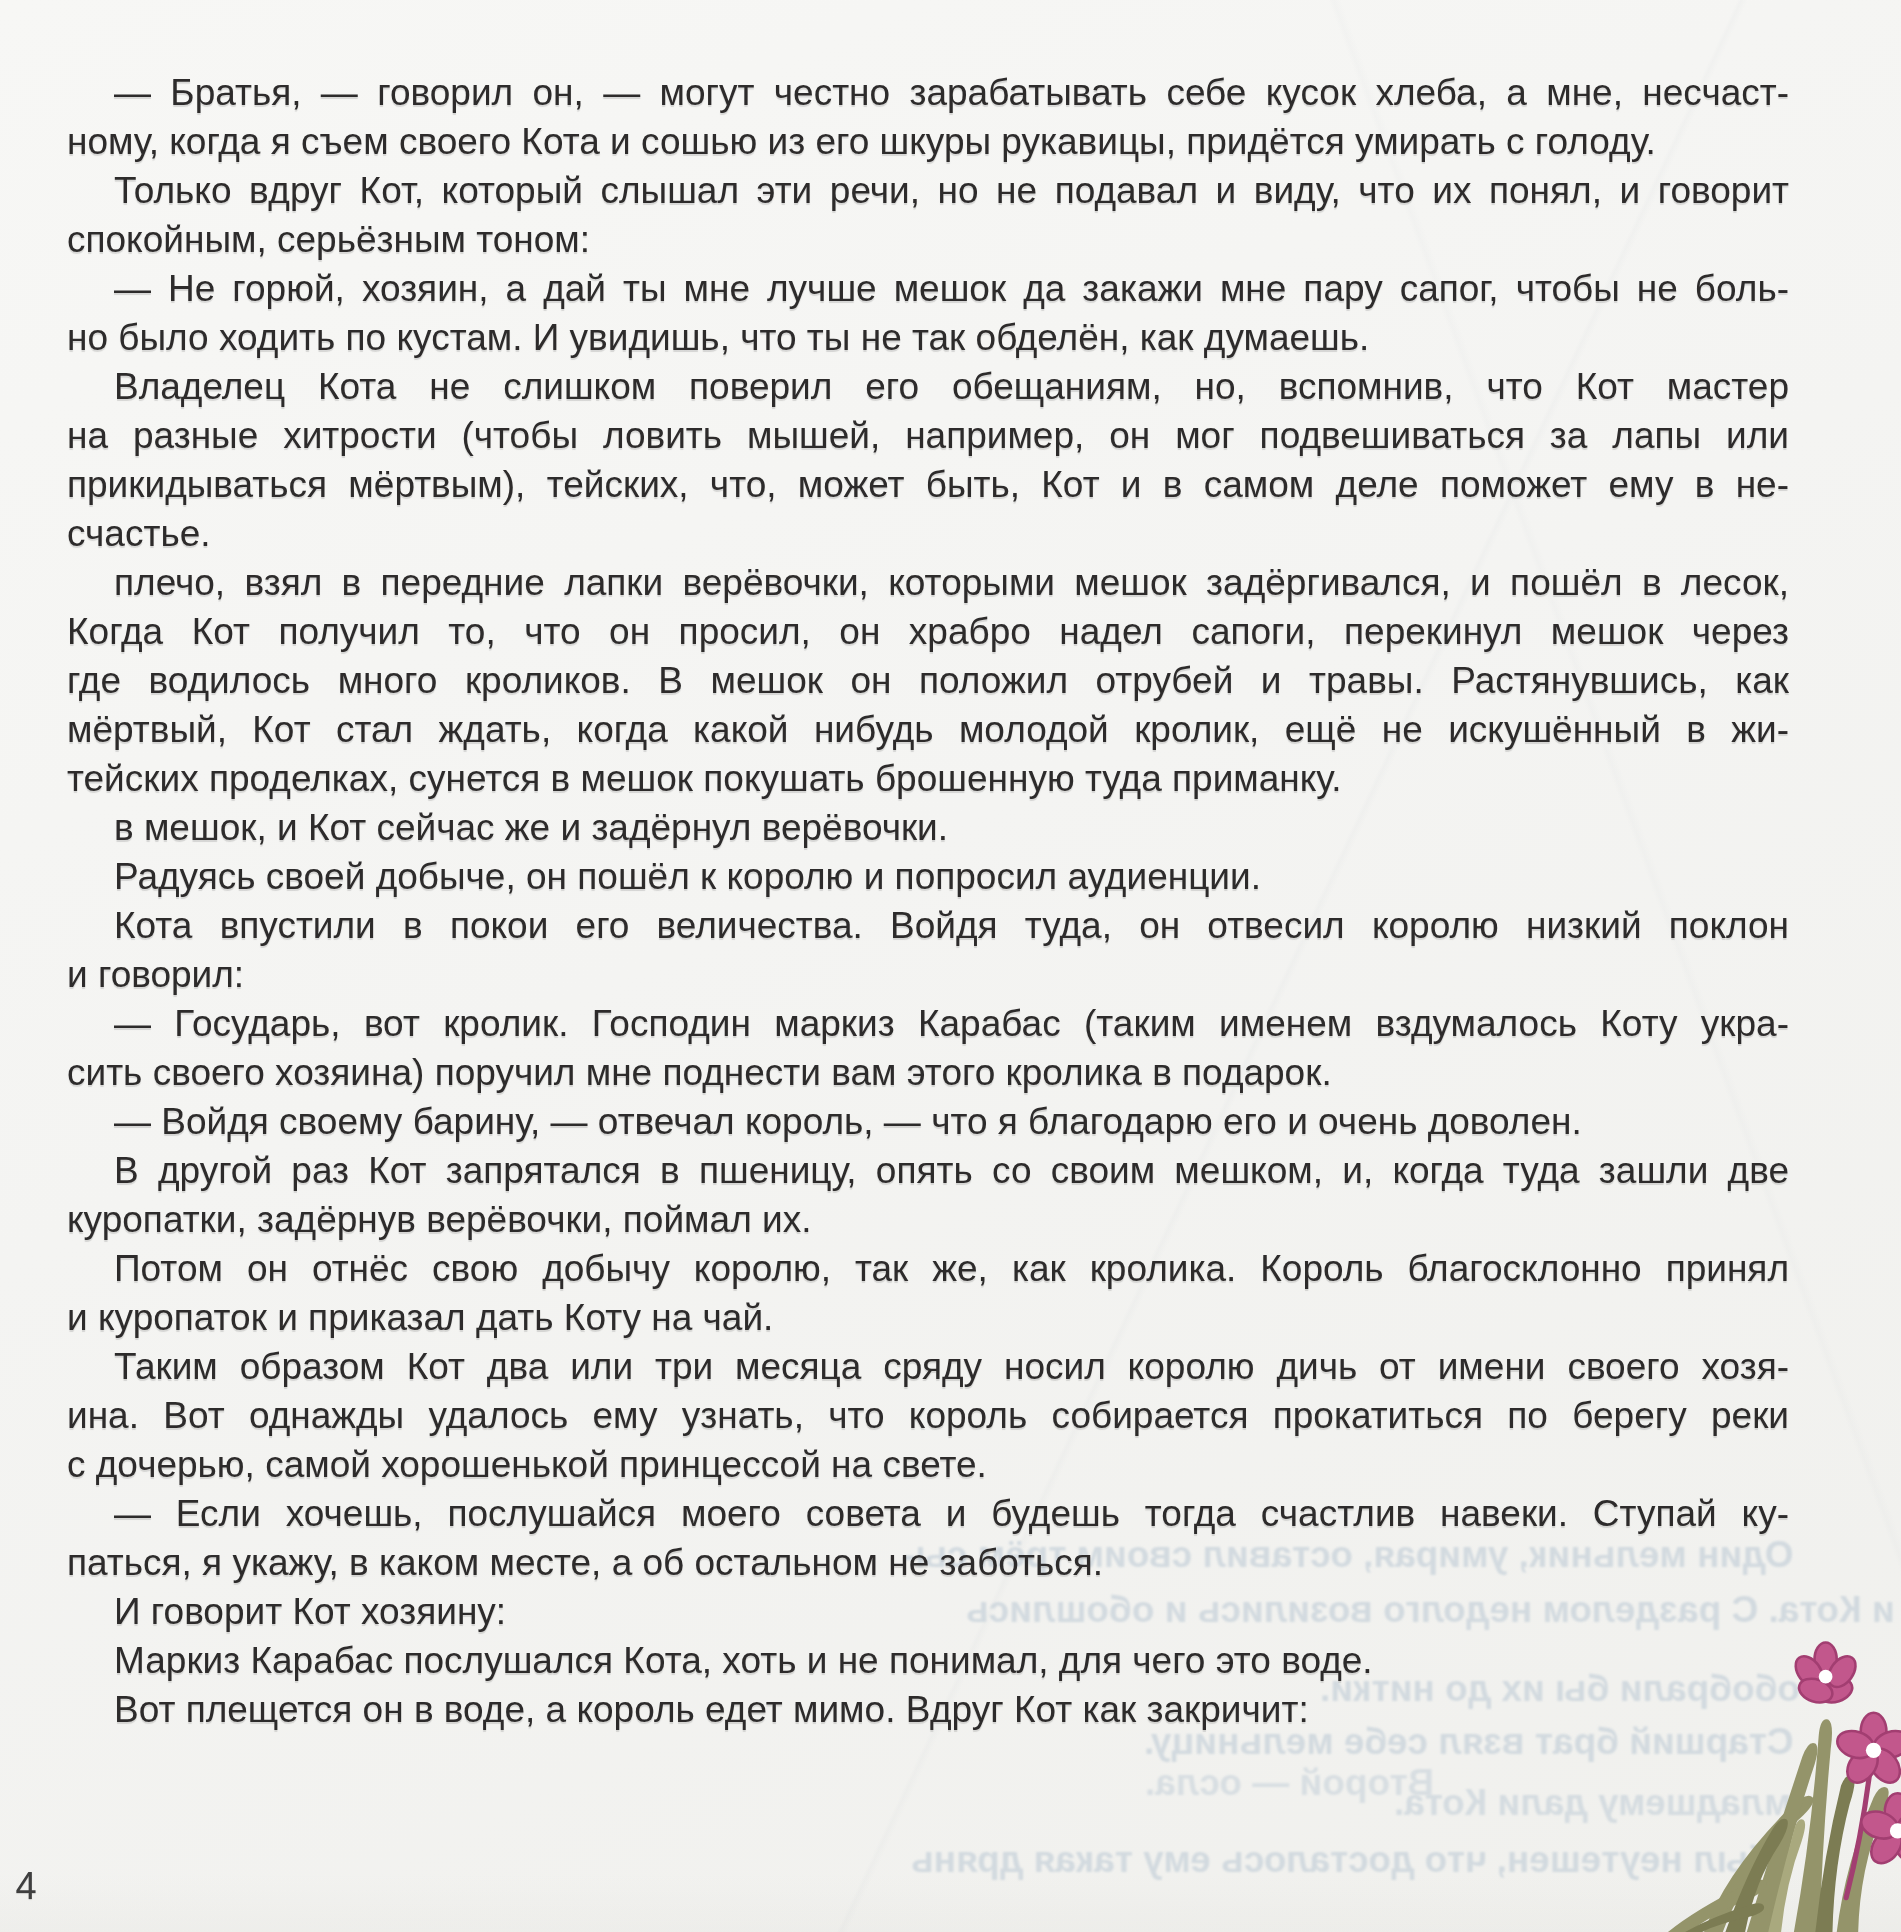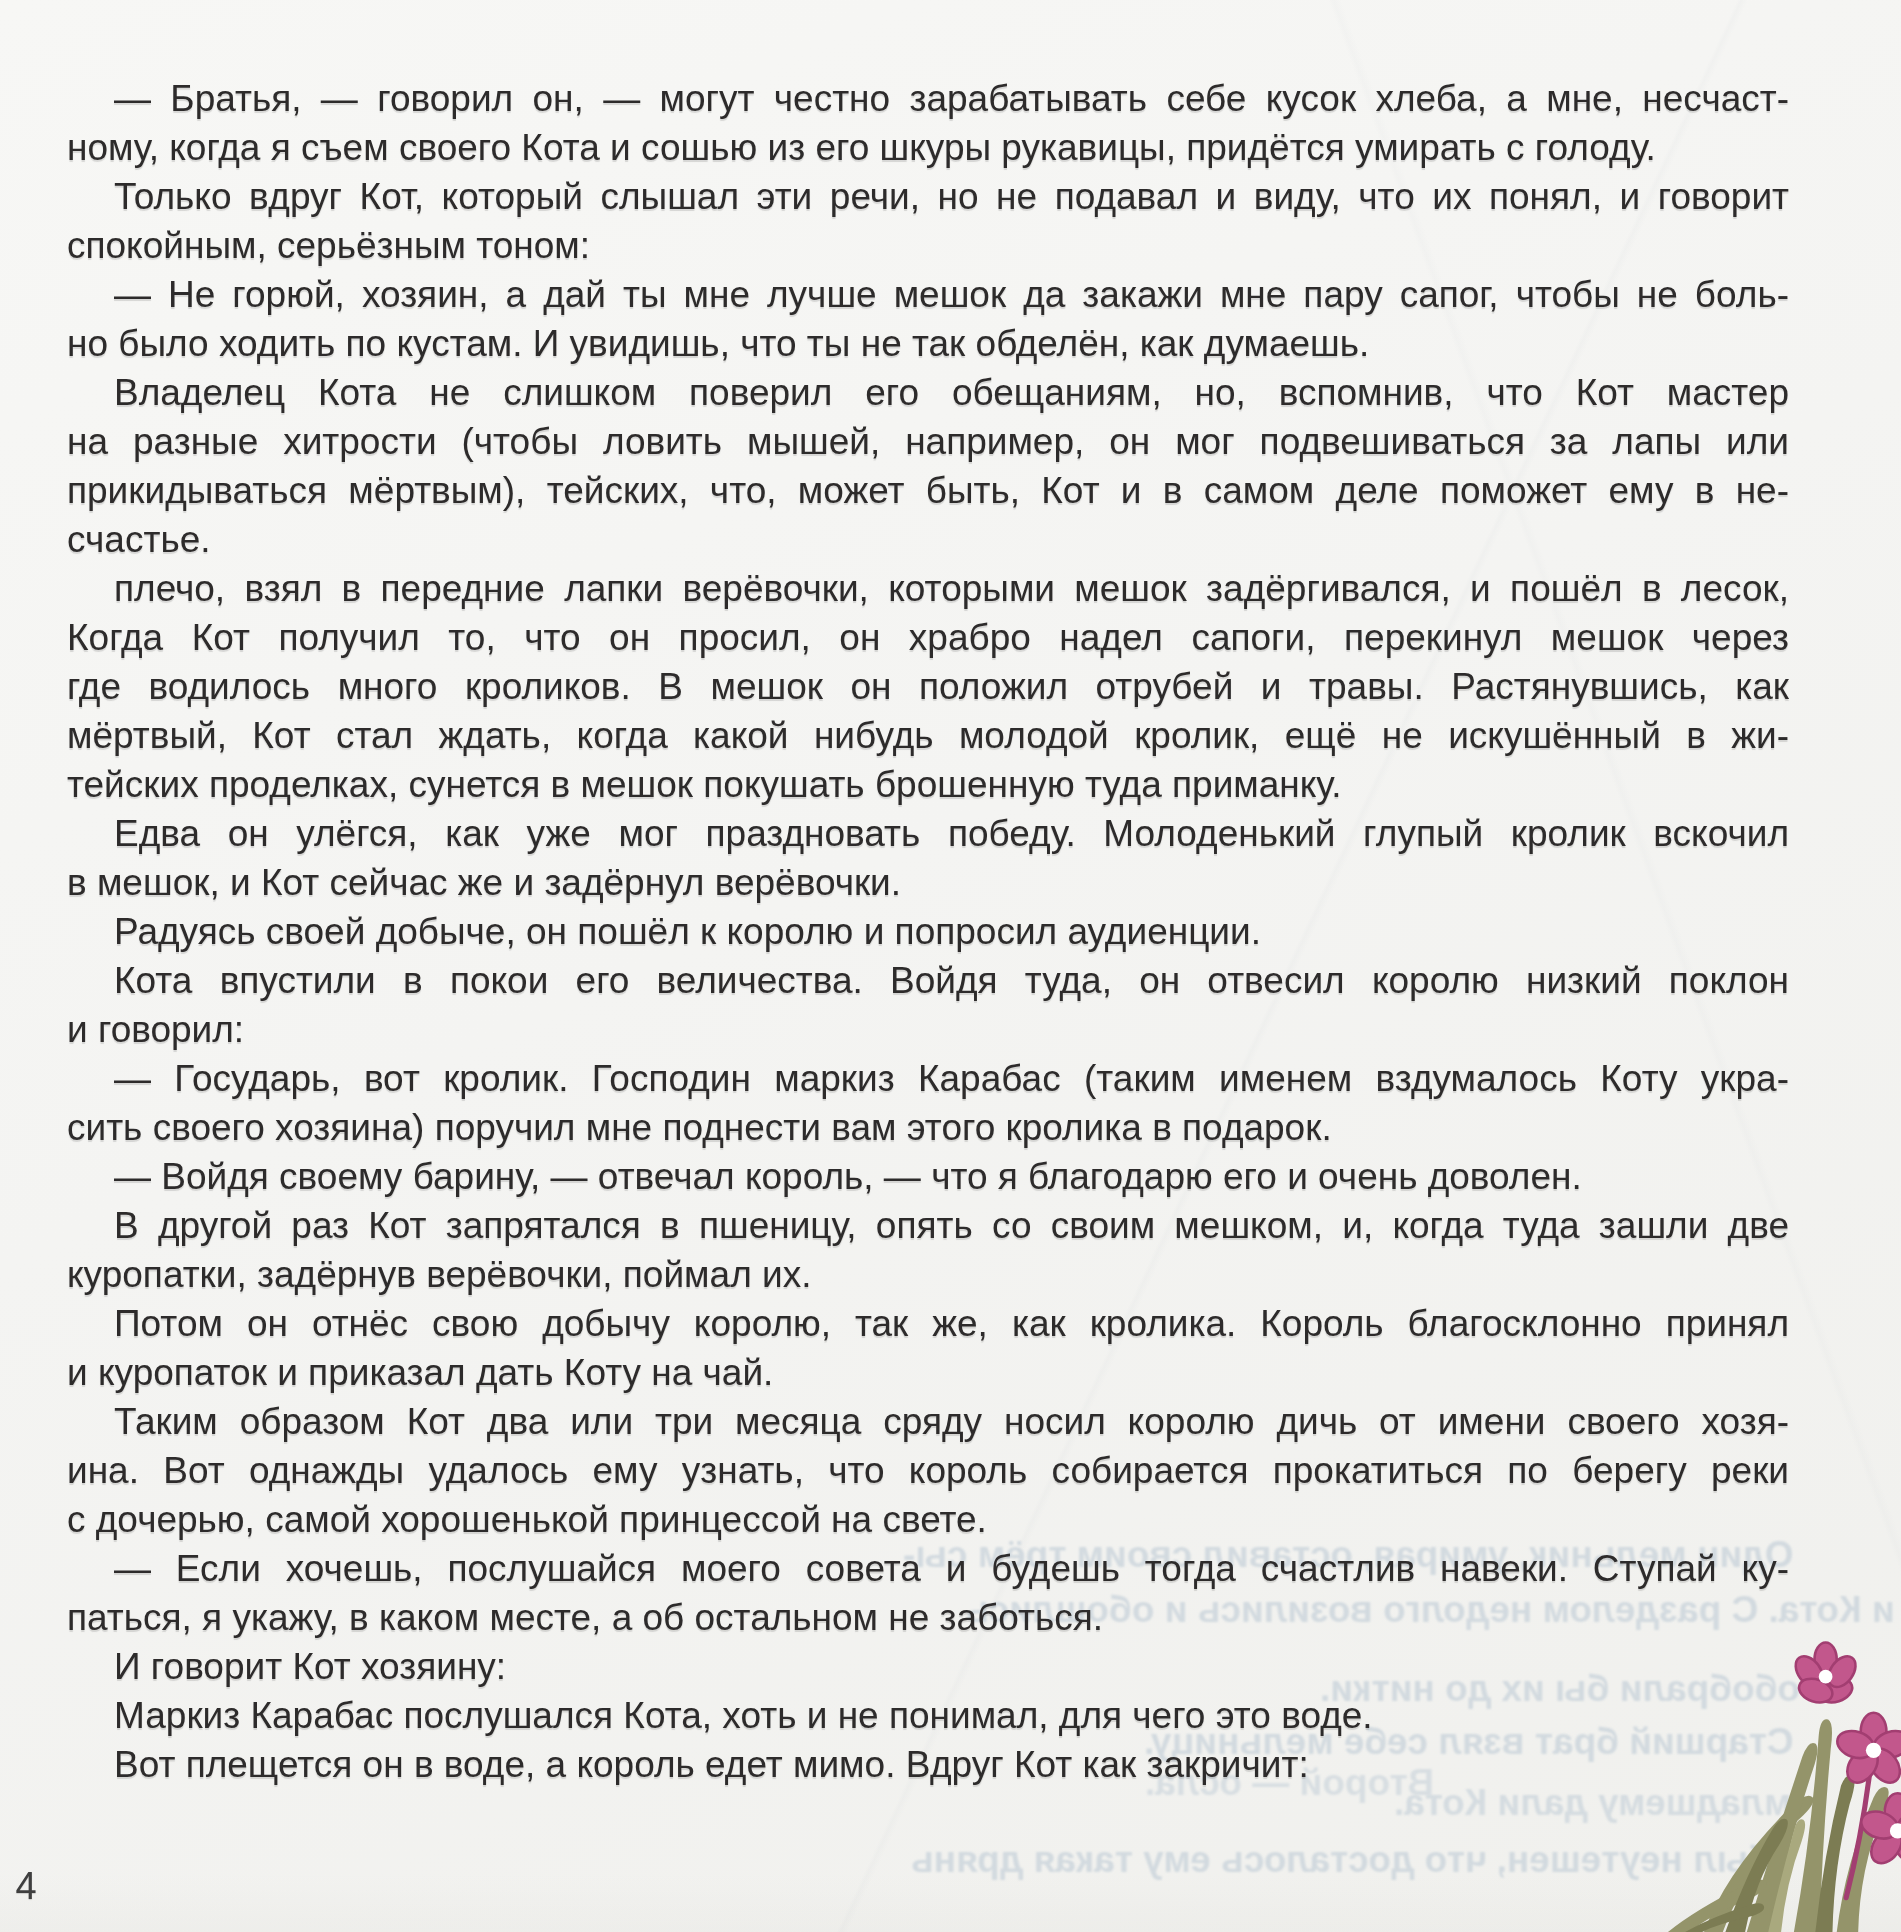--- a/index.html
+++ b/index.html
@@ -12,21 +12,21 @@
   }
   
   .page::before{
     content:"";position:absolute;inset:0;pointer-events:none;
     background:
       linear-gradient(115deg,transparent 62%,rgba(160,170,180,.05) 62.15%,transparent 62.4%),
       linear-gradient(70deg,transparent 78%,rgba(160,170,180,.04) 78.2%,transparent 78.5%),
       linear-gradient(0deg,rgba(225,225,220,.25) 0%,transparent 3%);
   }
   .story{
-    position:absolute;left:67px;right:112px;top:74px;
+    position:absolute;left:67px;right:112px;top:68px;
     color:#2d2b2b;
     font-size:37px;line-height:49px;
     text-shadow:0 1.7px 0.9px rgba(70,70,70,.18);
   }
   .para{margin:0;}
   .line{text-align:justify;text-align-last:justify;white-space:normal;}
   .line.last{text-align-last:left;}
   .para .line:first-child{text-indent:47px;}
   .page-number{
     position:absolute;left:15.4px;bottom:24px;
@@ -87,21 +87,20 @@
         <div class="line last">счастье.</div>
       </div>
       <div class="para">
         <div class="line">плечо, взял в передние лапки верёвочки, которыми мешок задёргивался, и пошёл в лесок,</div>
         <div class="line">Когда Кот получил то, что он просил, он храбро надел сапоги, перекинул мешок через</div>
         <div class="line">где водилось много кроликов. В мешок он положил отрубей и травы. Растянувшись, как</div>
         <div class="line">мёртвый, Кот стал ждать, когда какой нибудь молодой кролик, ещё не искушённый в жи-</div>
         <div class="line last">тейских проделках, сунется в мешок покушать брошенную туда приманку.</div>
       </div>
       <div class="para">
-        <div class="line">Едва он улёгся, как уже мог праздновать победу. Молоденький глупый кролик вскочил</div>
         <div class="line last">в мешок, и Кот сейчас же и задёрнул верёвочки.</div>
       </div>
       <div class="para">
         <div class="line last">Радуясь своей добыче, он пошёл к королю и попросил аудиенции.</div>
       </div>
       <div class="para">
         <div class="line">Кота впустили в покои его величества. Войдя туда, он отвесил королю низкий поклон</div>
         <div class="line last">и говорил:</div>
       </div>
       <div class="para">

